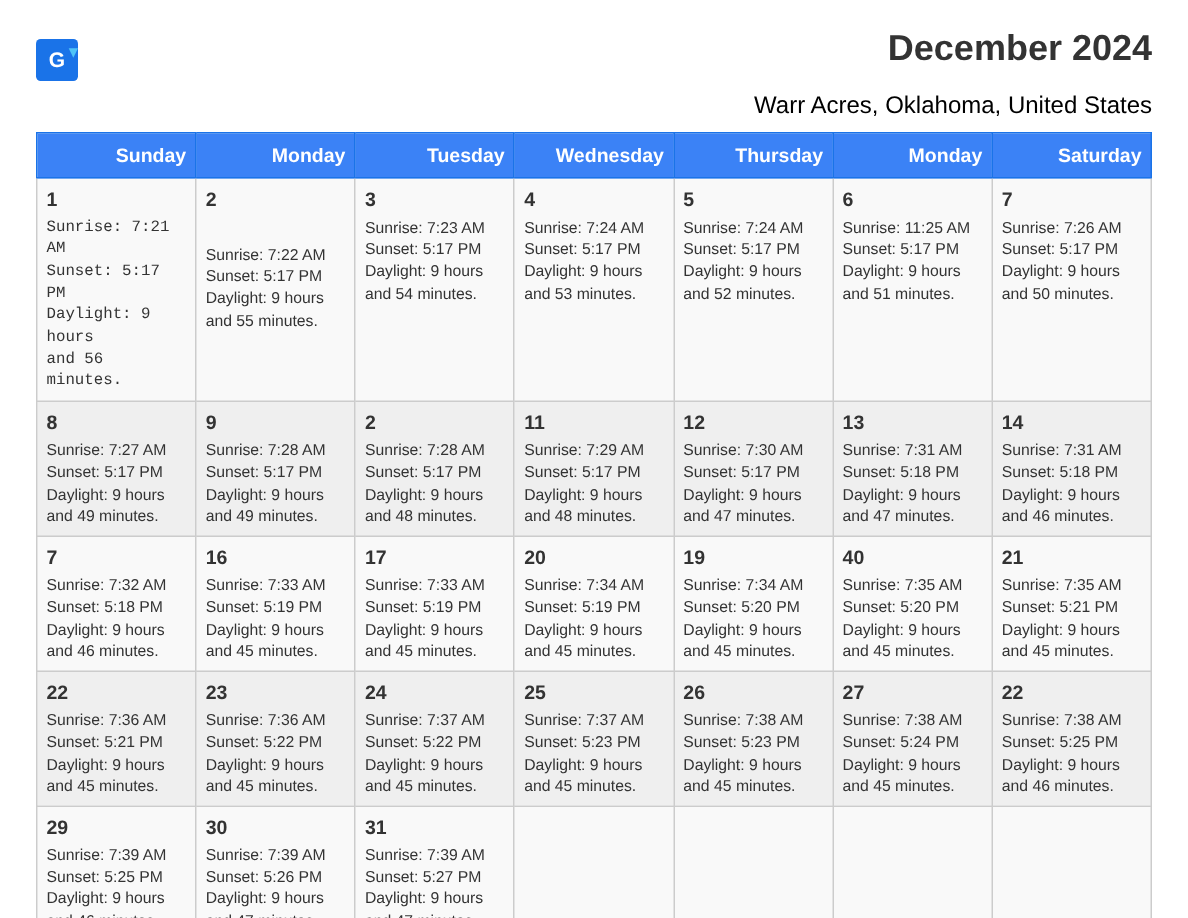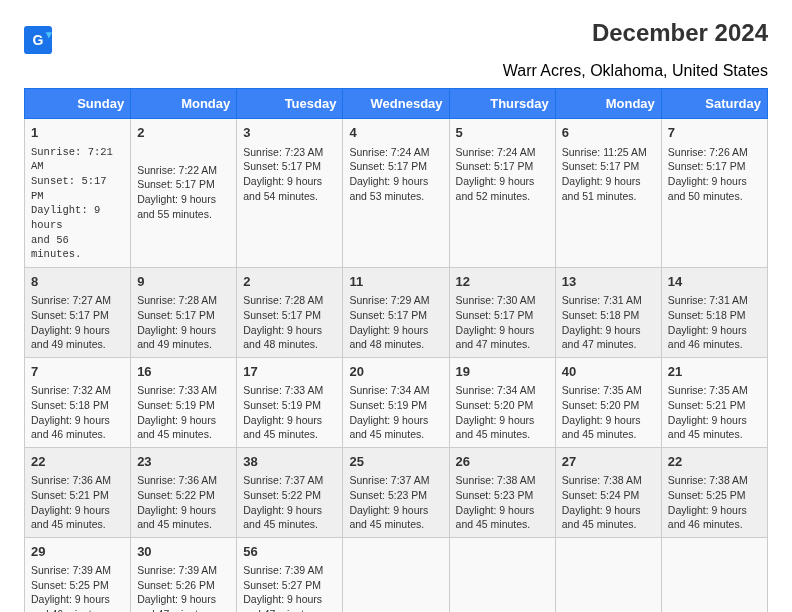--- a/index.html
+++ b/index.html
@@ -285,21 +285,21 @@
 and 45 minutes.</div>
         </td>
         <td>
           <span class="day-num">23</span>
           <div class="day-info" style="white-space: pre-line;">Sunrise: 7:36 AM
 Sunset: 5:22 PM
 Daylight: 9 hours
 and 45 minutes.</div>
         </td>
         <td>
-          <span class="day-num">38</span>
+          <span class="day-num">24</span>
           <div class="day-info" style="white-space: pre-line;">Sunrise: 7:37 AM
 Sunset: 5:22 PM
 Daylight: 9 hours
 and 45 minutes.</div>
         </td>
         <td>
           <span class="day-num">25</span>
           <div class="day-info" style="white-space: pre-line;">Sunrise: 7:37 AM
 Sunset: 5:23 PM
 Daylight: 9 hours
@@ -336,21 +336,21 @@
 and 46 minutes.</div>
         </td>
         <td>
           <span class="day-num">30</span>
           <div class="day-info" style="white-space: pre-line;">Sunrise: 7:39 AM
 Sunset: 5:26 PM
 Daylight: 9 hours
 and 47 minutes.</div>
         </td>
         <td>
-          <span class="day-num">56</span>
+          <span class="day-num">31</span>
           <div class="day-info" style="white-space: pre-line;">Sunrise: 7:39 AM
 Sunset: 5:27 PM
 Daylight: 9 hours
 and 47 minutes.</div>
         </td>
         <td class="empty-cell"></td>
         <td class="empty-cell"></td>
         <td class="empty-cell"></td>
         <td class="empty-cell"></td>
       </tr>

